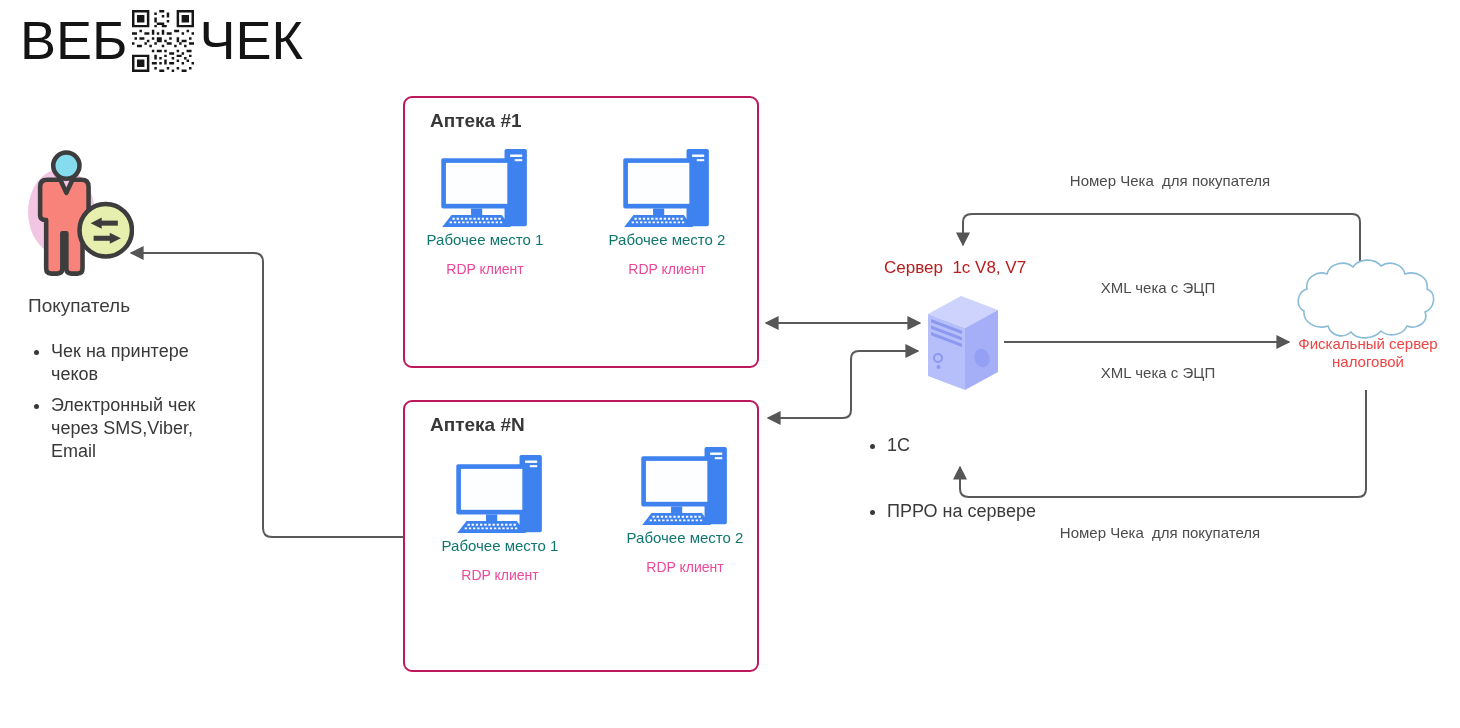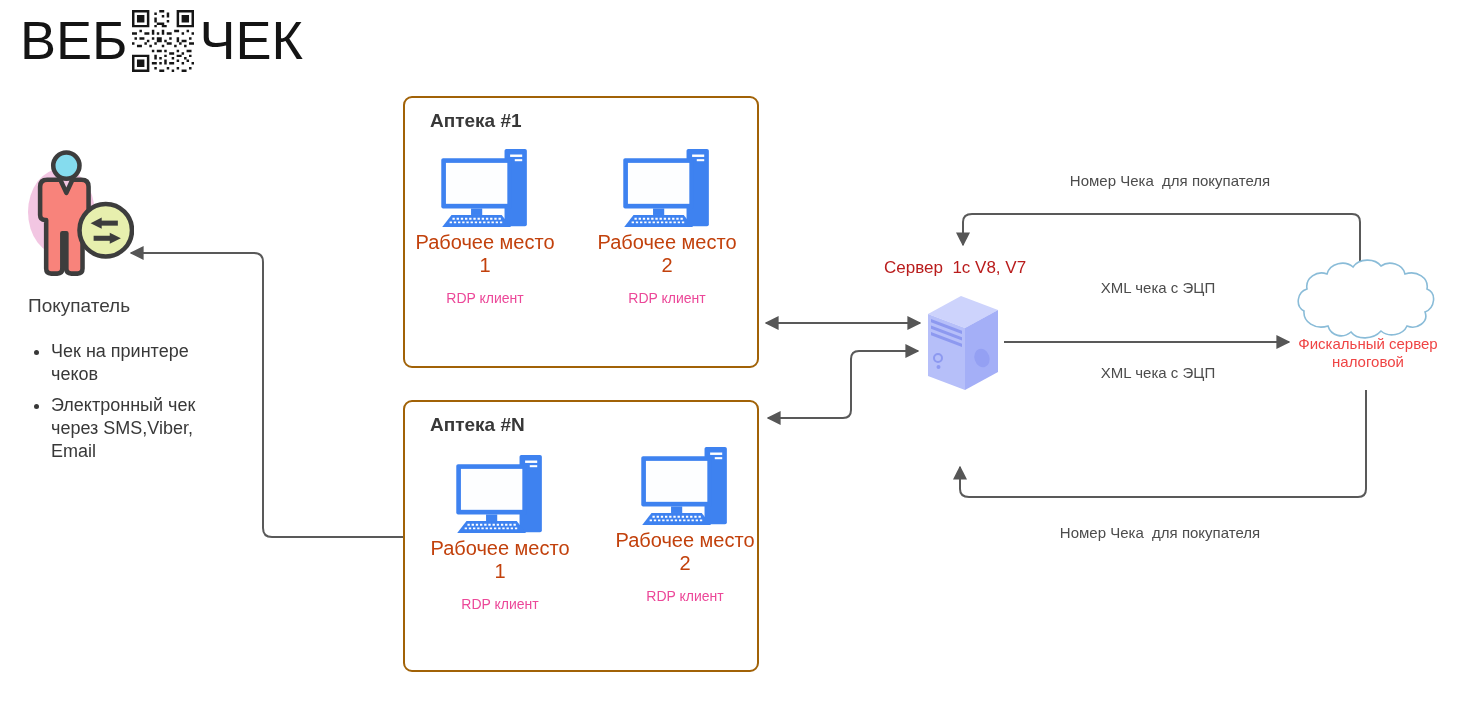--- a/index.html
+++ b/index.html
@@ -14,28 +14,28 @@
   .logo-qr{width:62px;height:62px;margin:2px 2px 0 2px;}
 
   
   .buyer-icon{left:28px;top:141px;width:106px;height:137px;}
   .buyer-title{left:28px;top:295px;font-size:19px;color:#3d3d3d;}
   .buyer-list{left:30px;top:332px;width:186px;margin:0;padding-left:21px;
               font-size:18px;line-height:23px;color:#383838;}
   .buyer-list li{margin:8px 0 0 0;}
 
   
-  .box{position:absolute;width:356px;height:272px;border:2px solid #a16207;border-radius:9px;
+  .box{position:absolute;width:356px;height:272px;border:2px solid #be185d;border-radius:9px;
        background:#fff;box-sizing:border-box;}
   .box1{left:403px;top:96px;}
   .boxn{left:403px;top:400px;padding-left:30px;}
   .box-title{position:absolute;left:25px;top:12px;font-size:19px;font-weight:bold;color:#383838;}
   .ws{position:absolute;width:152px;text-align:center;}
   .ws svg{width:90px;height:80px;margin:0 auto;}
-  .ws-name{font-size:20px;color:#c2410c;margin-top:3px;}
+  .ws-name{font-size:15px;color:#0f766e;margin-top:3px;}
   .ws-client{font-size:14px;color:#ec4899;margin-top:13px;}
 
   
   .server-icon{left:921px;top:284px;width:84px;height:112px;}
   .server-title{left:884px;top:258px;font-size:17px;color:#b91c1c;white-space:pre;}
   .server-list{left:868px;top:390px;margin:0;padding-left:19px;font-size:18px;
                line-height:22px;color:#3a3a3a;white-space:pre;}
 
   
   .cloud-icon{left:1297px;top:258px;width:140px;height:86px;}
@@ -167,20 +167,24 @@
     <polygon points="7,30 40,12 77,26 44,44" fill="#cdd3fc"></polygon>
     <polygon points="7,30 44,44 44,106 7,92" fill="#b6bff9"></polygon>
     <polygon points="44,44 77,26 77,88 44,106" fill="#a4aff7"></polygon>
     <polygon points="10,35 41,46.7 41,50 10,38.3" fill="#8d99f0"></polygon>
     <polygon points="10,41.5 41,53.2 41,56.5 10,44.8" fill="#8d99f0"></polygon>
     <polygon points="10,48 41,59.7 41,63 10,51.3" fill="#8d99f0"></polygon>
     <circle cx="17" cy="74" r="4" fill="none" stroke="#8d99f0" stroke-width="2"></circle>
     <circle cx="17.5" cy="83" r="2" fill="#8d99f0"></circle>
     <ellipse cx="61" cy="74" rx="7.5" ry="9.5" fill="#94a0f3" transform="rotate(-18 61 74)"></ellipse>
   </svg>
+  <ul class="abs server-list">
+    <li>1С</li>
+    <li>ПРРО на сервере</li>
+  </ul>
 
   <svg class="abs cloud-icon" viewBox="0 0 140 86">
     <path d="M31,68 C18,72 6,64 7,53 C-2,48 0,34 10,31 C8,20 20,12 30,16 C33,5 48,2 56,9 C62,0 78,0 84,8 C92,2 106,6 108,16 C120,12 132,20 130,31 C140,35 138,50 128,54 C132,64 120,72 110,68 C106,77 92,80 84,73 C76,82 60,82 54,74 C46,81 34,78 31,68 Z" fill="#ffffff" stroke="#8abcd8" stroke-width="1.6"></path>
   </svg>
   <div class="abs cloud-label">Фискальный сервер налоговой</div>
 
   <div class="flow-label fl-top">Номер Чека  для покупателя</div>
   <div class="flow-label fl-xml-top">XML чека с ЭЦП</div>
   <div class="flow-label fl-xml-bottom">XML чека с ЭЦП</div>
   <div class="flow-label fl-bottom">Номер Чека  для покупателя</div>

